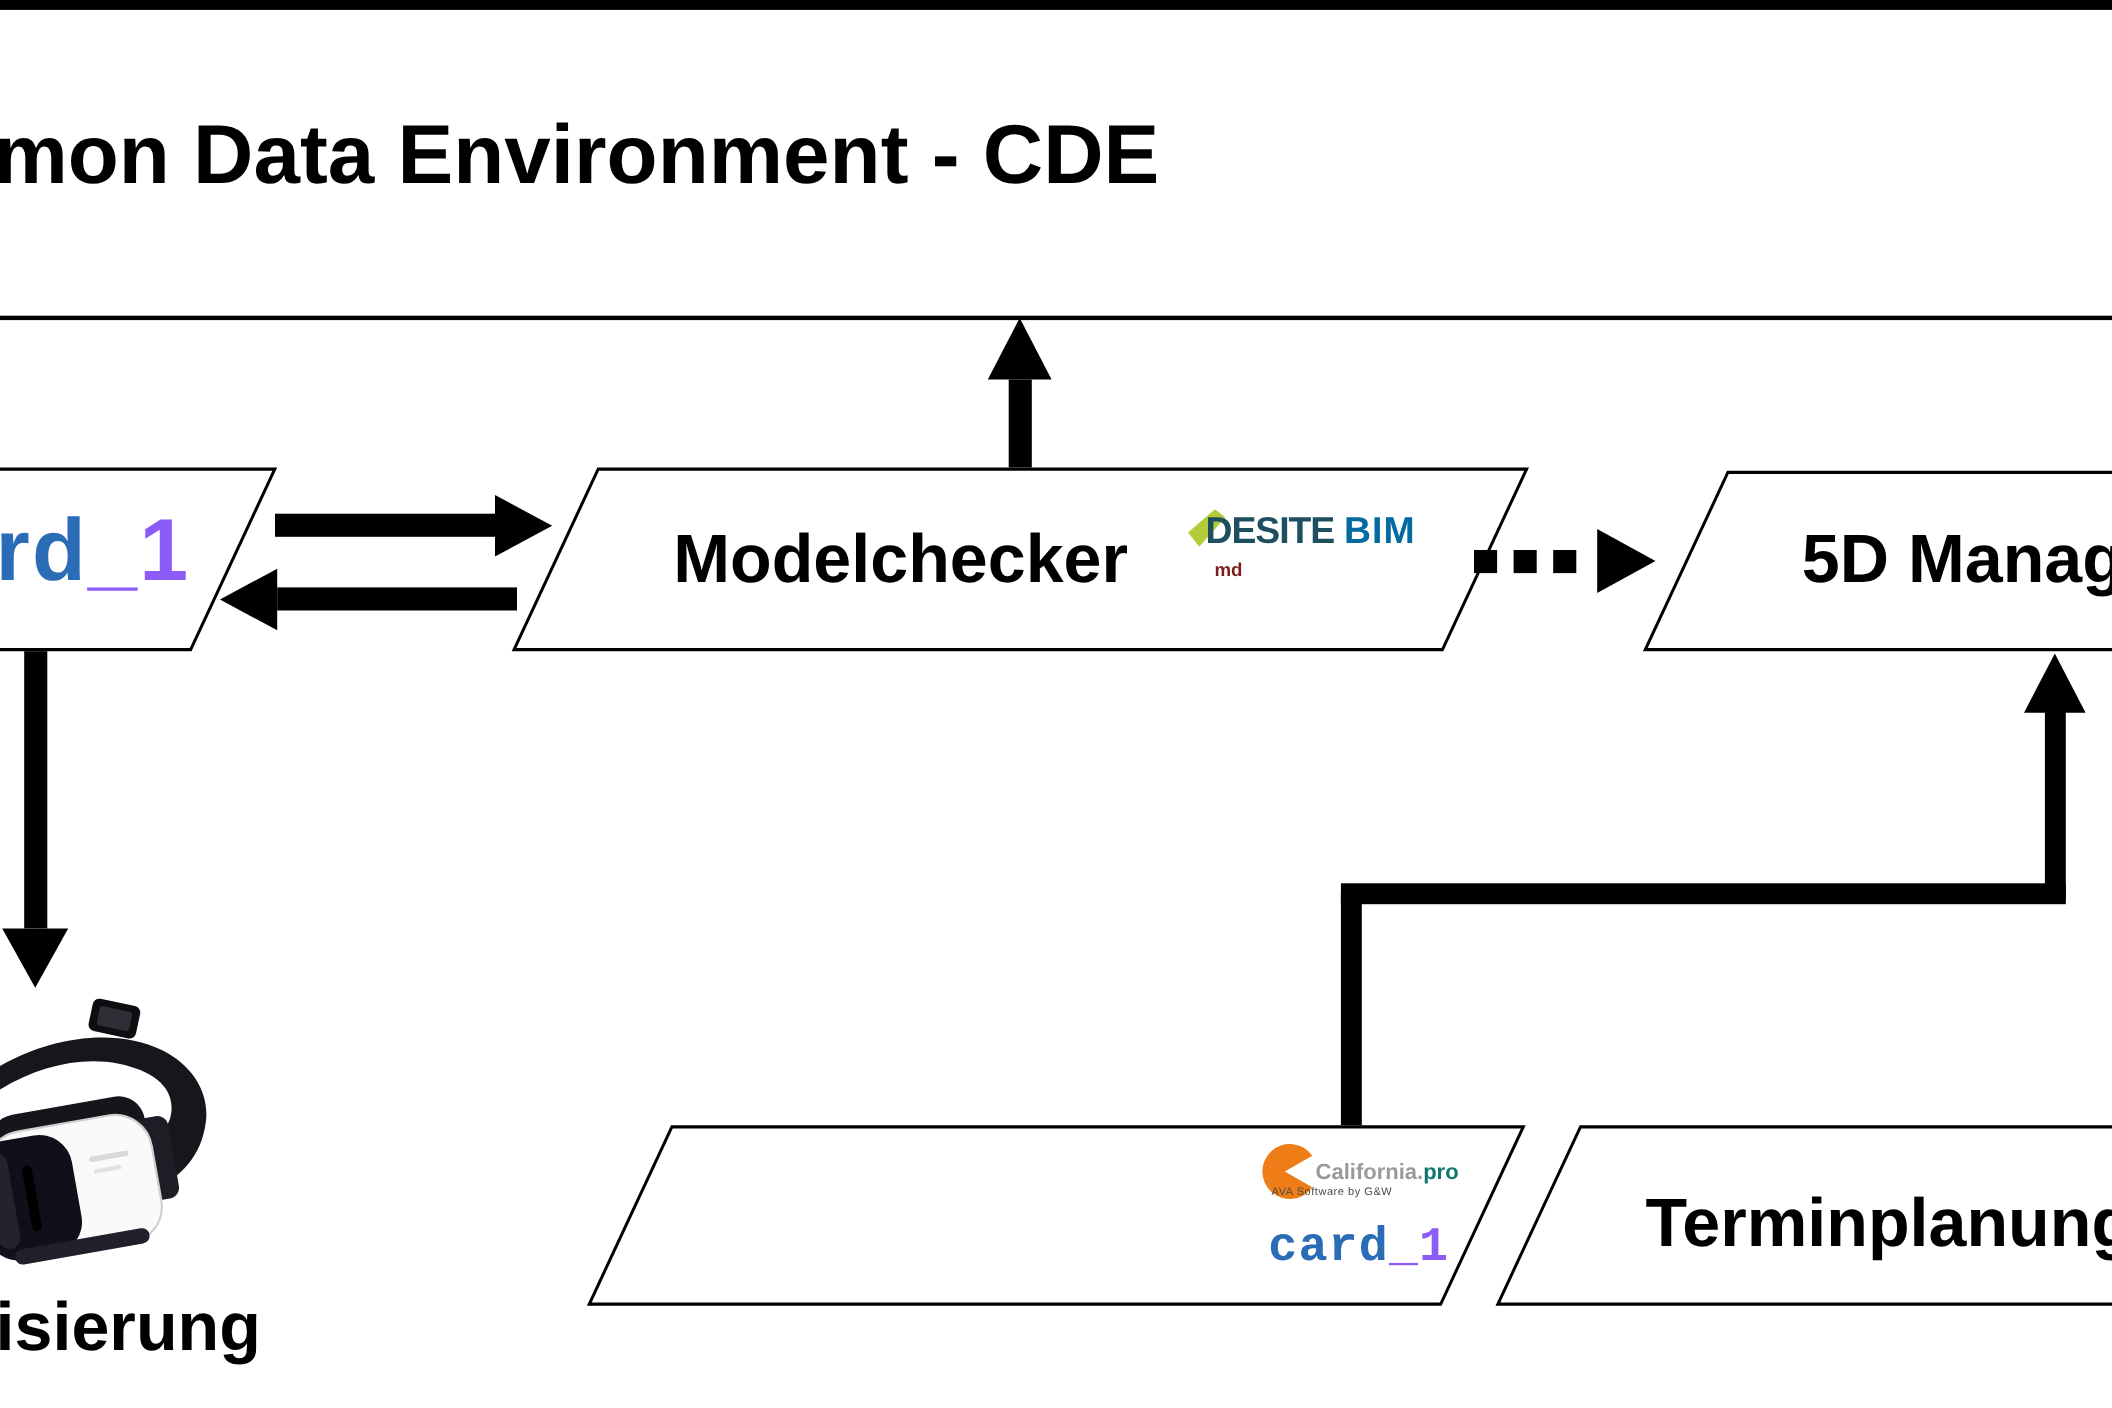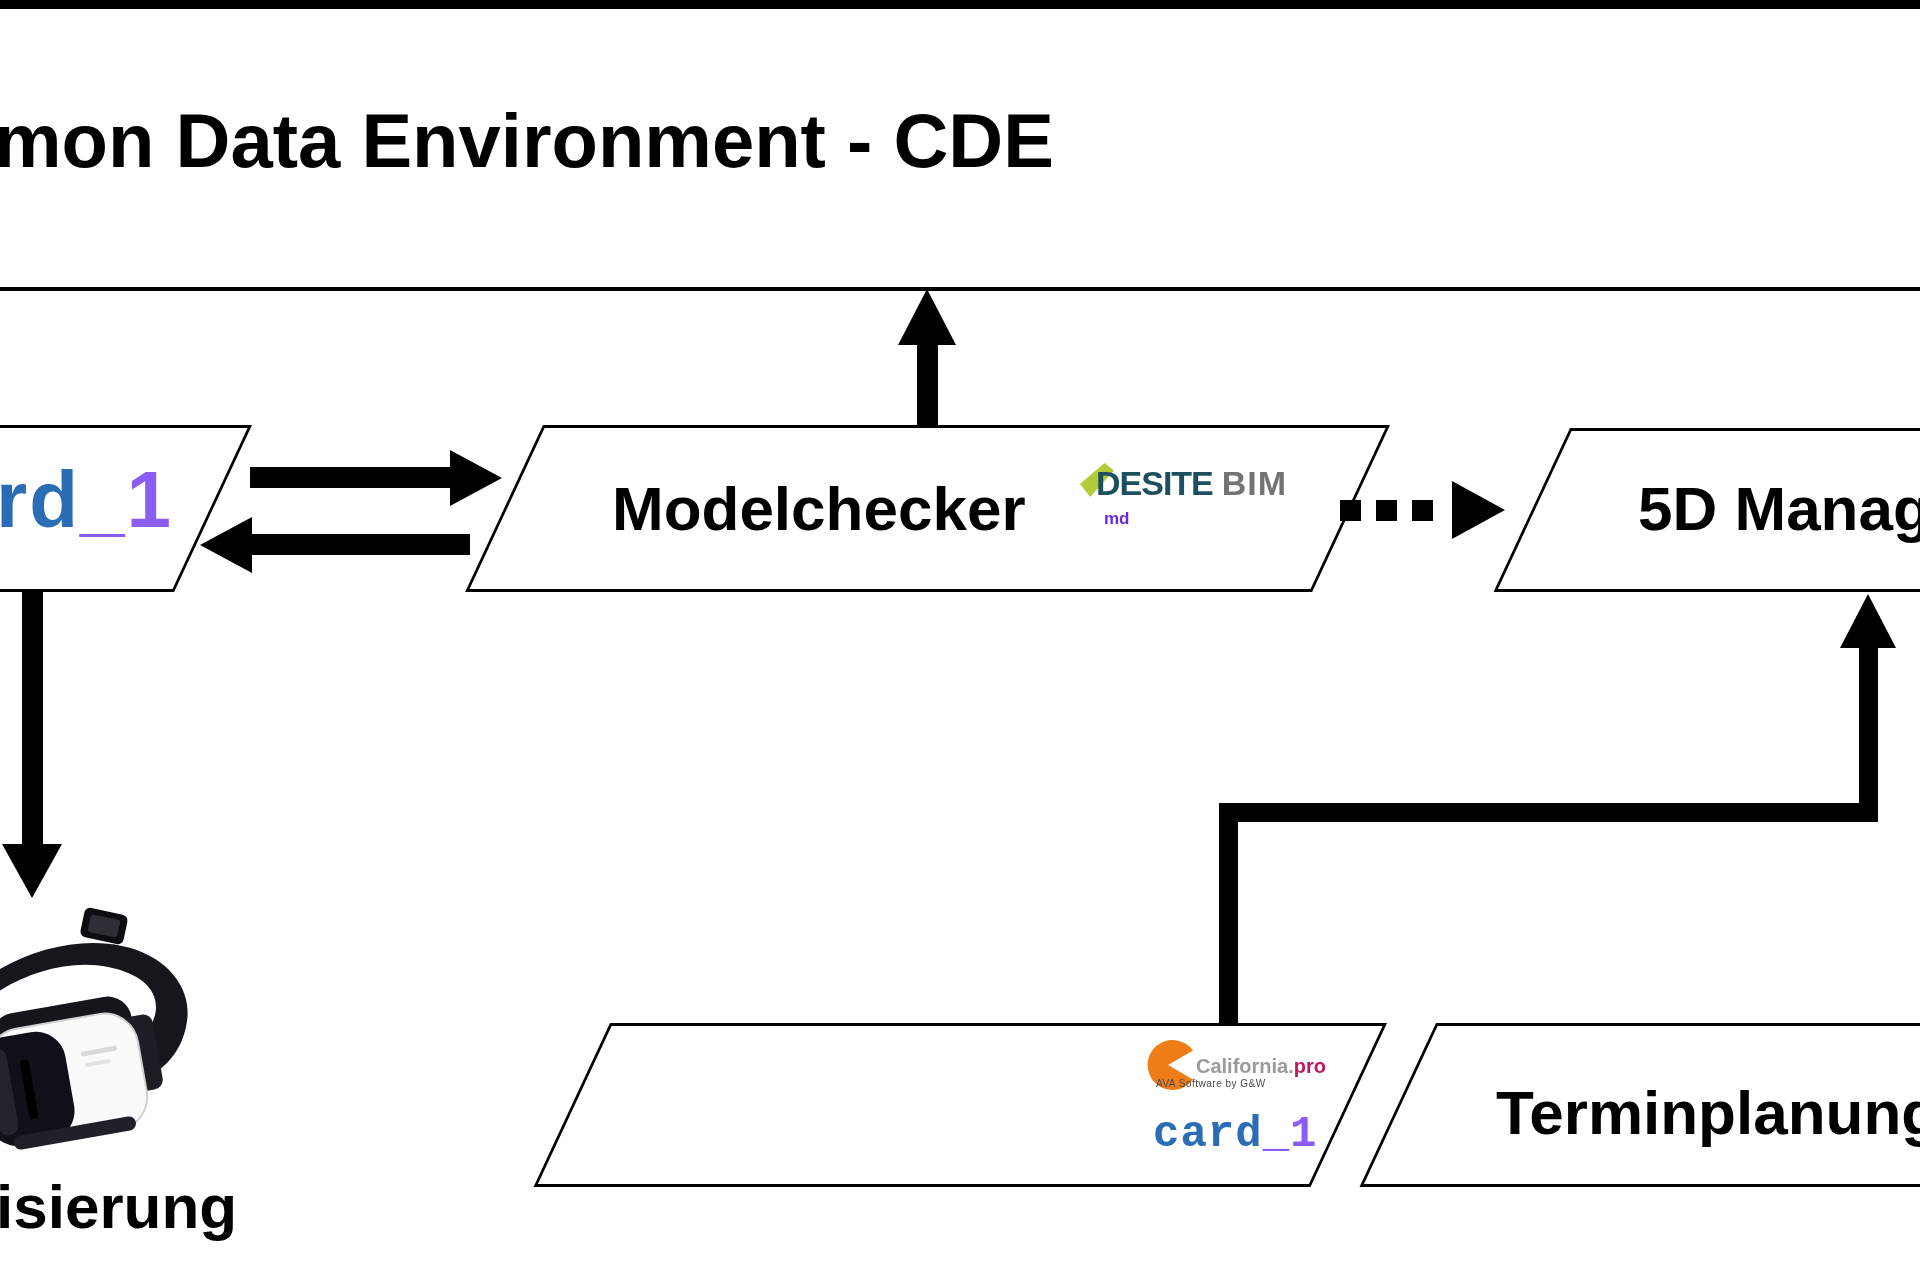--- a/index.html
+++ b/index.html
@@ -24,27 +24,27 @@
   #lbl-modelchecker{left:612px;top:478px;}
   #lbl-5d{left:1638px;top:478px;}
   #lbl-kosten{left:679px;top:1082px;}
   #lbl-termin{left:1496px;top:1082px;}
   #lbl-isierung{left:-4px;top:1176px;font-size:62px;font-weight:bold;line-height:1;color:#000;}
   
   #logo-card1-big{left:-4px;top:460px;font-size:80px;font-weight:bold;line-height:1;letter-spacing:2px;white-space:nowrap;}
   .c1blue{color:#2a6cb5;} .c1orange{color:#8b5cf6;}
   
   #desite-line{left:1096px;top:466px;font-size:34px;font-weight:bold;line-height:1;white-space:nowrap;letter-spacing:-1px;}
-  .desite-name{color:#1d4f5e;} .desite-bim{color:#737373;margin-left:9px;letter-spacing:1px;}
+  .desite-name{color:#1d4f5e;} .desite-bim{color:#0369a1;margin-left:9px;letter-spacing:1px;}
   #desite-leaf{left:1080px;top:463px;width:34px;height:34px;background:#b4cb39;
                clip-path:polygon(0 62%,72% 0,100% 22%,30% 100%);}
-  #desite-md{left:1104px;top:510px;font-size:17px;font-weight:bold;color:#6d28d9;line-height:1;}
+  #desite-md{left:1104px;top:510px;font-size:17px;font-weight:bold;color:#7f1d1d;line-height:1;}
   
   #calif-text{left:1196px;top:1056px;font-size:20px;font-weight:bold;line-height:1;white-space:nowrap;}
-  .calif-gray{color:#9a9a9a;} .calif-orange{color:#be185d;}
+  .calif-gray{color:#9a9a9a;} .calif-orange{color:#0f766e;}
   #calif-tag{left:1156px;top:1079px;font-size:10px;font-weight:normal;color:#4a4a4a;line-height:1;letter-spacing:0.5px;}
   #logo-card1-small{left:1153px;top:1112px;font-size:44px;font-weight:bold;line-height:1;letter-spacing:1px;white-space:nowrap;font-family:Liberation Mono, monospace;}
   
   .bar{background:#000;}
   #arrR-bar{left:250px;top:467px;width:200px;height:21px;}
   #arrR-head{left:450px;top:450px;width:0;height:0;border-left:52px solid #000;
              border-top:28px solid transparent;border-bottom:28px solid transparent;}
   #arrL-head{left:200px;top:517px;width:0;height:0;border-right:52px solid #000;
              border-top:28px solid transparent;border-bottom:28px solid transparent;}
   #arrL-bar{left:252px;top:534px;width:218px;height:21px;}

